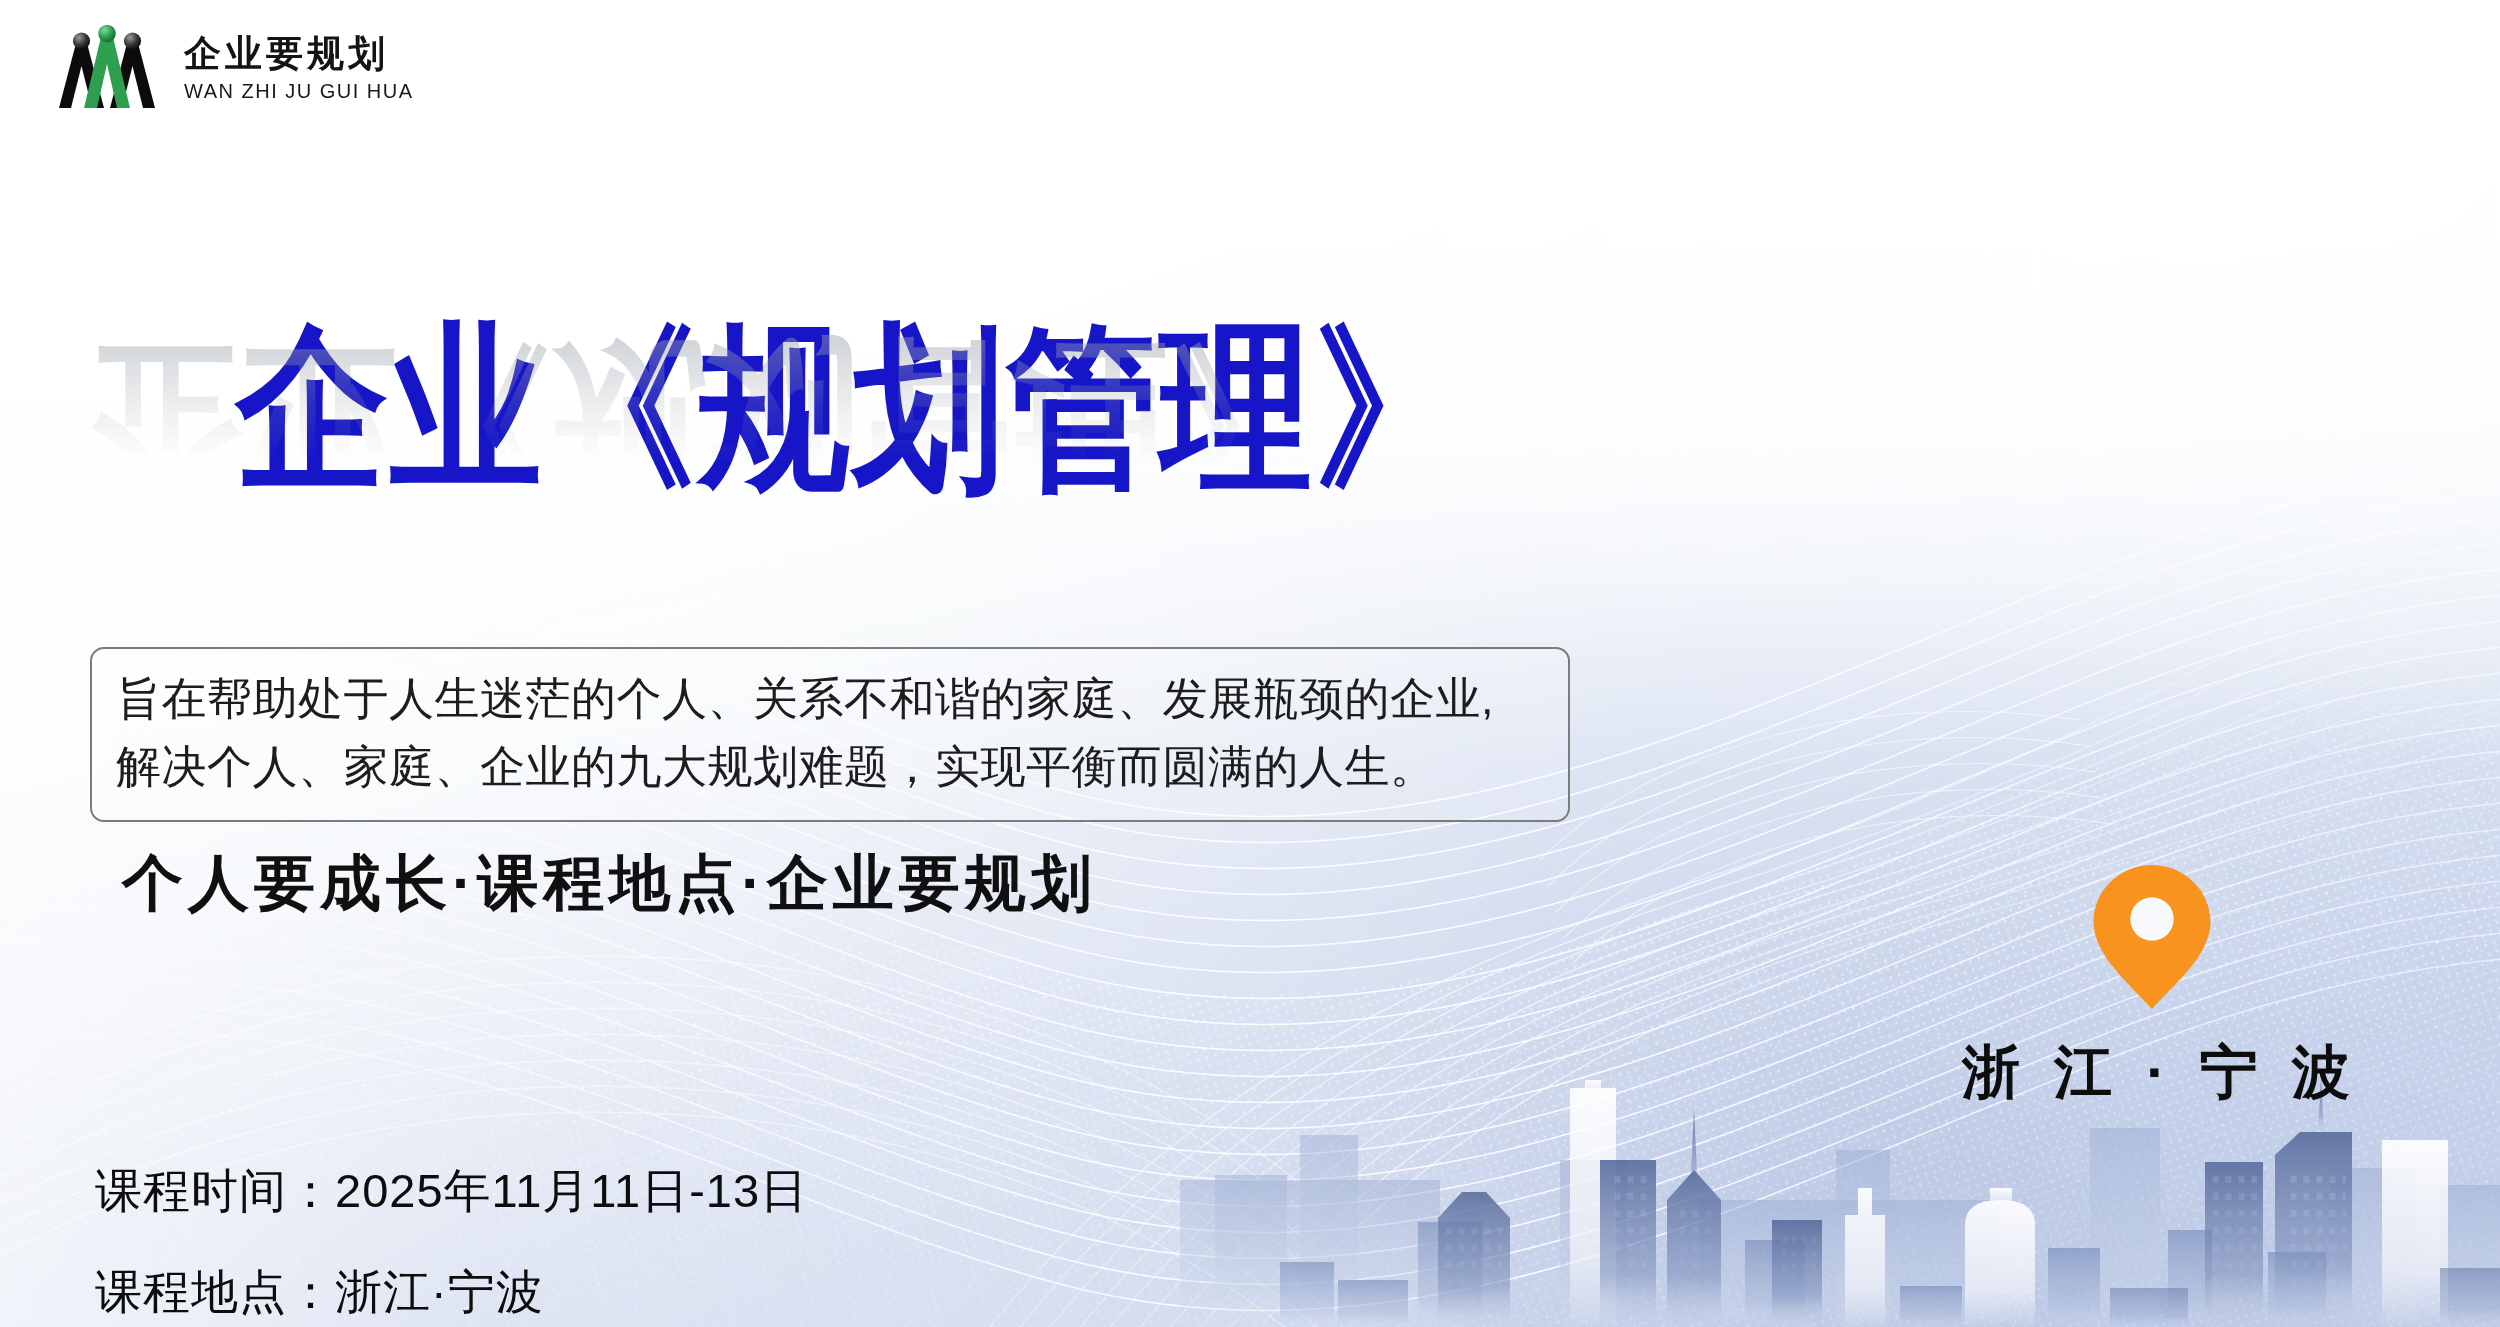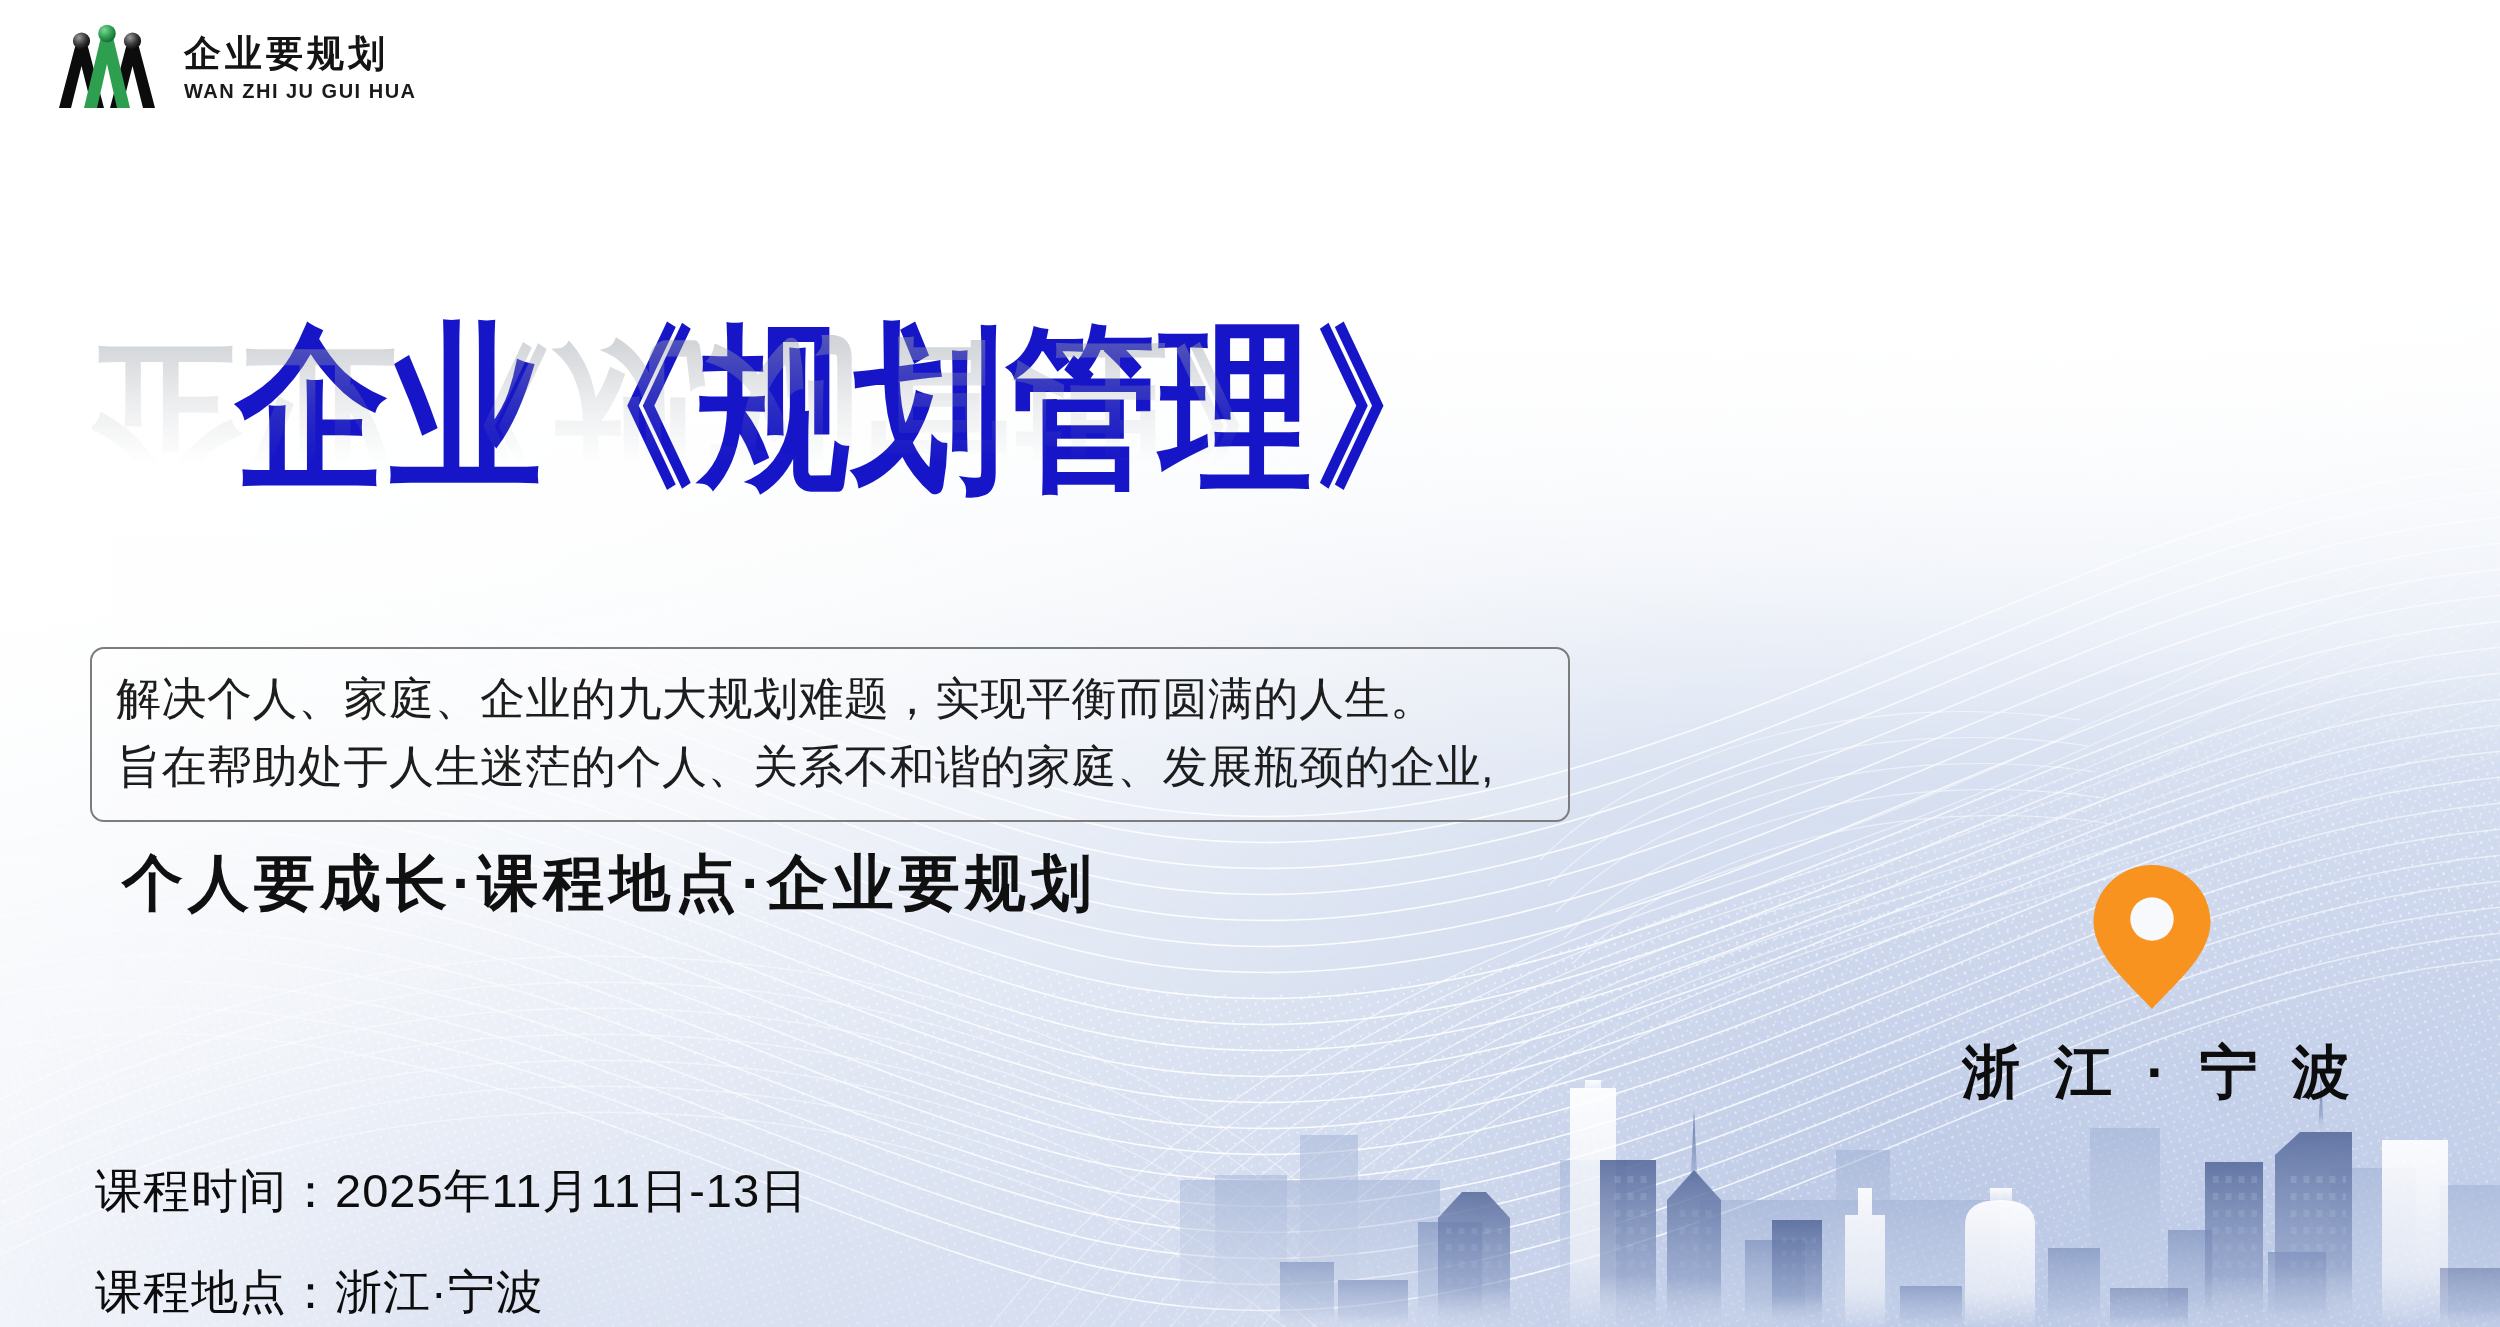--- a/index.html
+++ b/index.html
@@ -43,21 +43,21 @@
     z-index:40;
   }
   .brand-mark{width:118px;height:92px;display:block;}
   .brand-text{display:flex;flex-direction:column;justify-content:center;line-height:1;}
   .brand-cn{
     font-family:"Liberation Serif","DejaVu Serif",serif;
     font-size:37px;font-weight:700;color:#141414;
     letter-spacing:4px;white-space:nowrap;
   }
   .brand-en{
-    font-size:20px;font-weight:700;color:#1a1a1a;
+    font-size:20px;font-weight:400;color:#1a1a1a;
     letter-spacing:1.5px;margin-top:9px;white-space:nowrap;
   }
 
   
   .headline-wrap{
     position:absolute;left:92px;top:318px;z-index:30;
     width:1520px;
     text-align:center;
   }
   .headline{
@@ -376,22 +376,22 @@
       <div class="brand-en">WAN ZHI JU GUI HUA</div>
     </div>
   </div>
 
   <div class="headline-wrap">
     <div class="headline">企业《规划管理》</div>
     <div class="headline-reflection" aria-hidden="true">企业《规划管理》</div>
   </div>
 
   <div class="desc-box">
+    <div class="desc-line">旨在帮助处于人生迷茫的个人、关系不和谐的家庭、发展瓶颈的企业,</div>
     <div class="desc-line">解决个人、家庭、企业的九大规划难题，实现平衡而圆满的人生。</div>
-    <div class="desc-line">旨在帮助处于人生迷茫的个人、关系不和谐的家庭、发展瓶颈的企业,</div>
   </div>
 
   <div class="tagline">个人要成长·课程地点·企业要规划</div>
 
   <div class="location">
     <svg class="pin-icon" width="126" height="150" viewBox="0 0 84 100" xmlns="http://www.w3.org/2000/svg">
       <path d="M42 2 C 20.6 2 3 19 3 40 C 3 63 30 84 42 98 C 54 84 81 63 81 40 C 81 19 63.4 2 42 2 Z" fill="#F7931E"></path>
       <circle cx="42" cy="38" r="14.5" fill="#F7F9FC"></circle>
     </svg>
     <div class="location-label">浙 江 · 宁 波</div>

